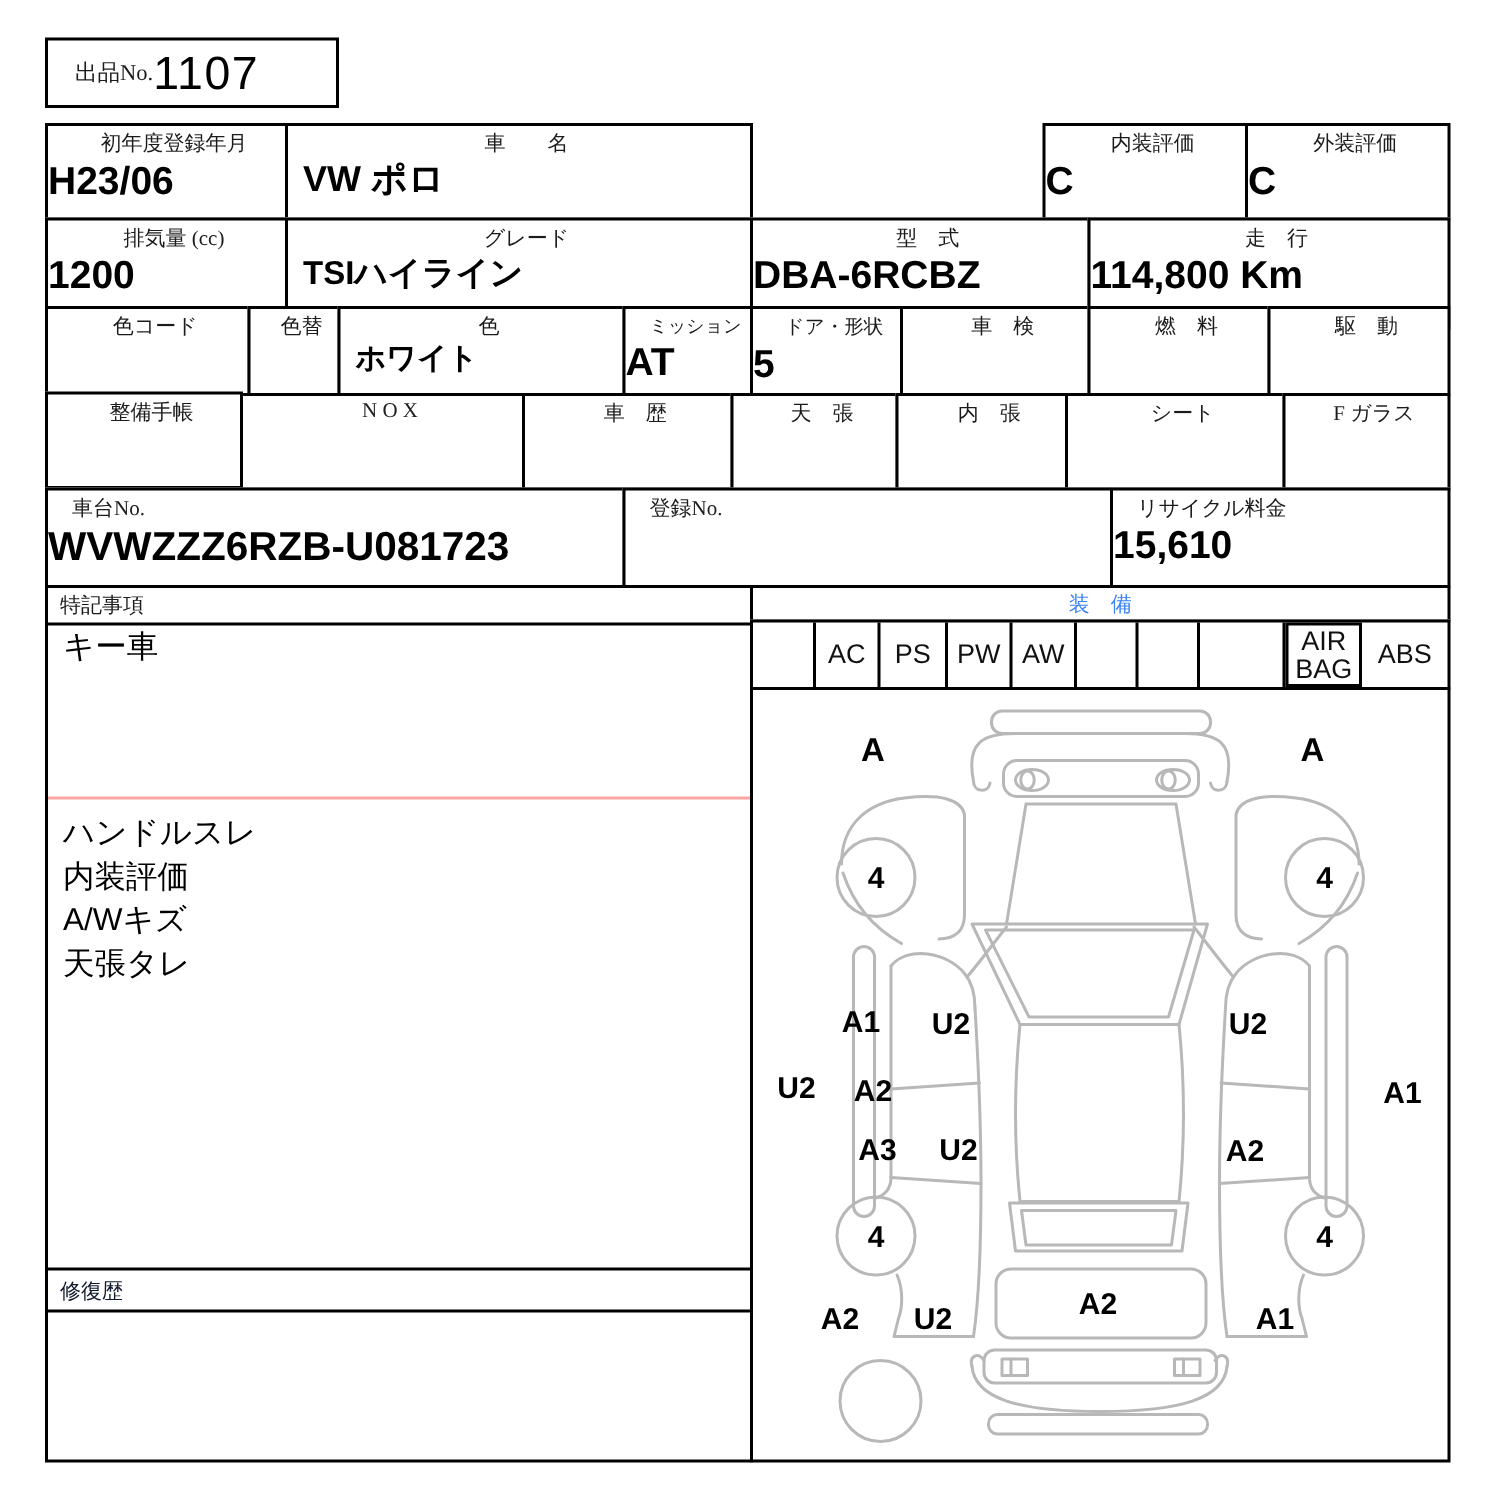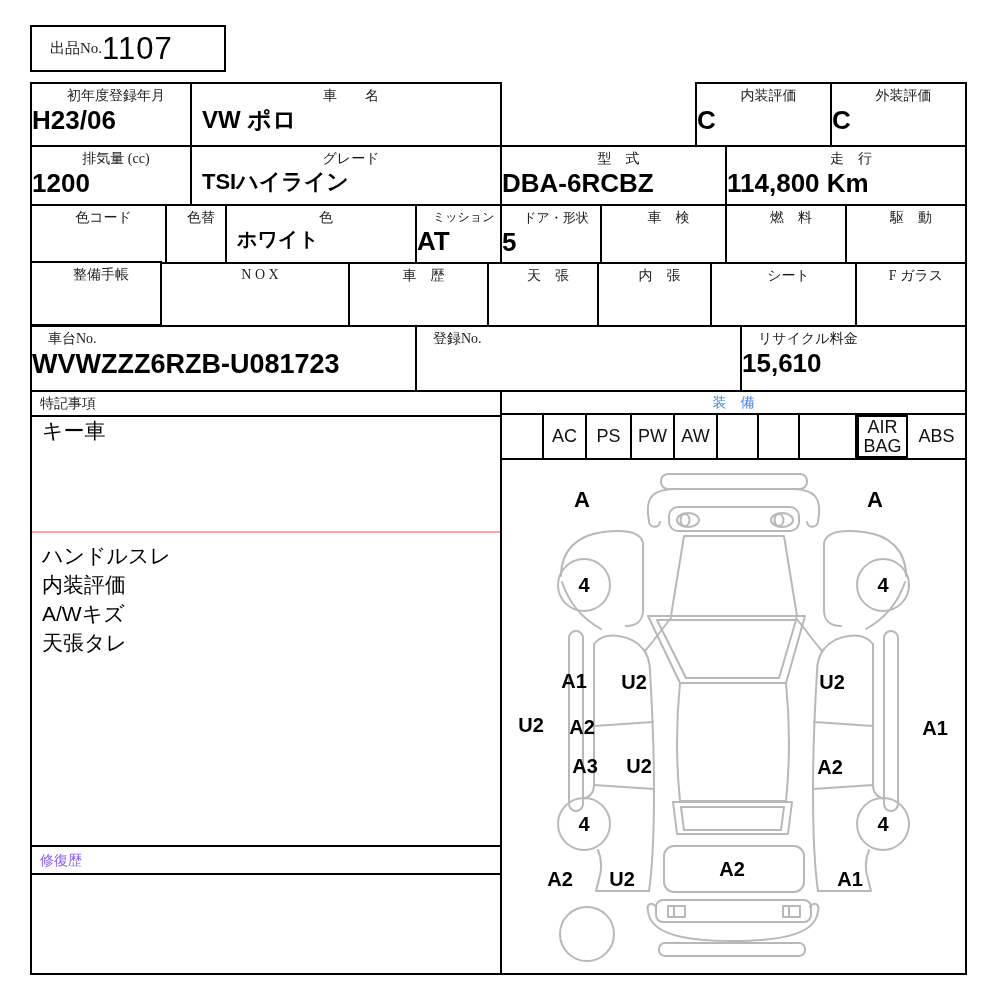--- a/index.html
+++ b/index.html
@@ -11,21 +11,21 @@
   .val{display:block;text-align:left;font-weight:700;line-height:1.15;margin-top:1px;white-space:nowrap;}
   .val.l{text-align:left;padding-left:10px;}.v27{font-size:27px}.v26{font-size:26px}.v24{font-size:24px}.v22{font-size:22px}.v20{font-size:20px}
   #auction-box{left:30px;top:25px;width:196px;height:47px;display:flex;align-items:center;padding:0 8px;}
   #auction-box .hd{padding:0;font-size:15px;}
   #auction-box .num{font-weight:400;font-size:31px;margin-left:0;letter-spacing:1px;}
   .sub-hd{display:block;font-family:"Liberation Serif","DejaVu Serif",serif;font-size:14px;color:#1b1b1b;padding:3px 8px;border-bottom:2px solid #000;box-sizing:border-box;}
   #notes-box{left:30px;top:390px;width:472px;height:585px;}
   #notes-box .sub-hd{height:25px;}
   .notes-a{height:116px;border-bottom:2px solid #fca5a5;box-sizing:border-box;padding:0 10px;font-size:21px;}
   .notes-b{height:312px;box-sizing:border-box;padding:8px 10px;font-size:21px;line-height:29px;}
-  .repair-hd{border-top:2px solid #000;border-bottom:2px solid #000;height:30px;box-sizing:border-box;font-family:"Liberation Serif","DejaVu Serif",serif;font-size:14px;color:#8b5cf6;padding:5px 8px;}
+  .repair-hd{border-top:2px solid #000;border-bottom:2px solid #000;height:30px;box-sizing:border-box;font-family:"Liberation Serif","DejaVu Serif",serif;font-size:14px;color:#0f172a;padding:5px 8px;}
   .notes-c{height:96px;}
   #equip-hd{left:500px;top:390px;width:467px;height:25px;text-align:center;font-family:"Liberation Serif","DejaVu Serif",serif;font-size:14px;color:#3b82f6;padding-top:2px;}
   #equip-row{left:500px;top:413px;width:467px;height:47px;}
   .eq{position:absolute;top:0;height:100%;border-right:2px solid #000;box-sizing:border-box;display:flex;align-items:center;justify-content:center;text-align:center;font-size:18px;line-height:19px;color:#111;}
   .eq.last{border-right:none;}
   .eq.boxed{border:2px solid #000;}
   #diagram-box{left:500px;top:458px;width:467px;height:517px;}
   #diagram-box svg{position:absolute;left:0;top:0;}
   #diagram-marks text{font-family:"Liberation Sans","DejaVu Sans",sans-serif;font-weight:700;fill:#000;text-anchor:middle;}
 </style>

